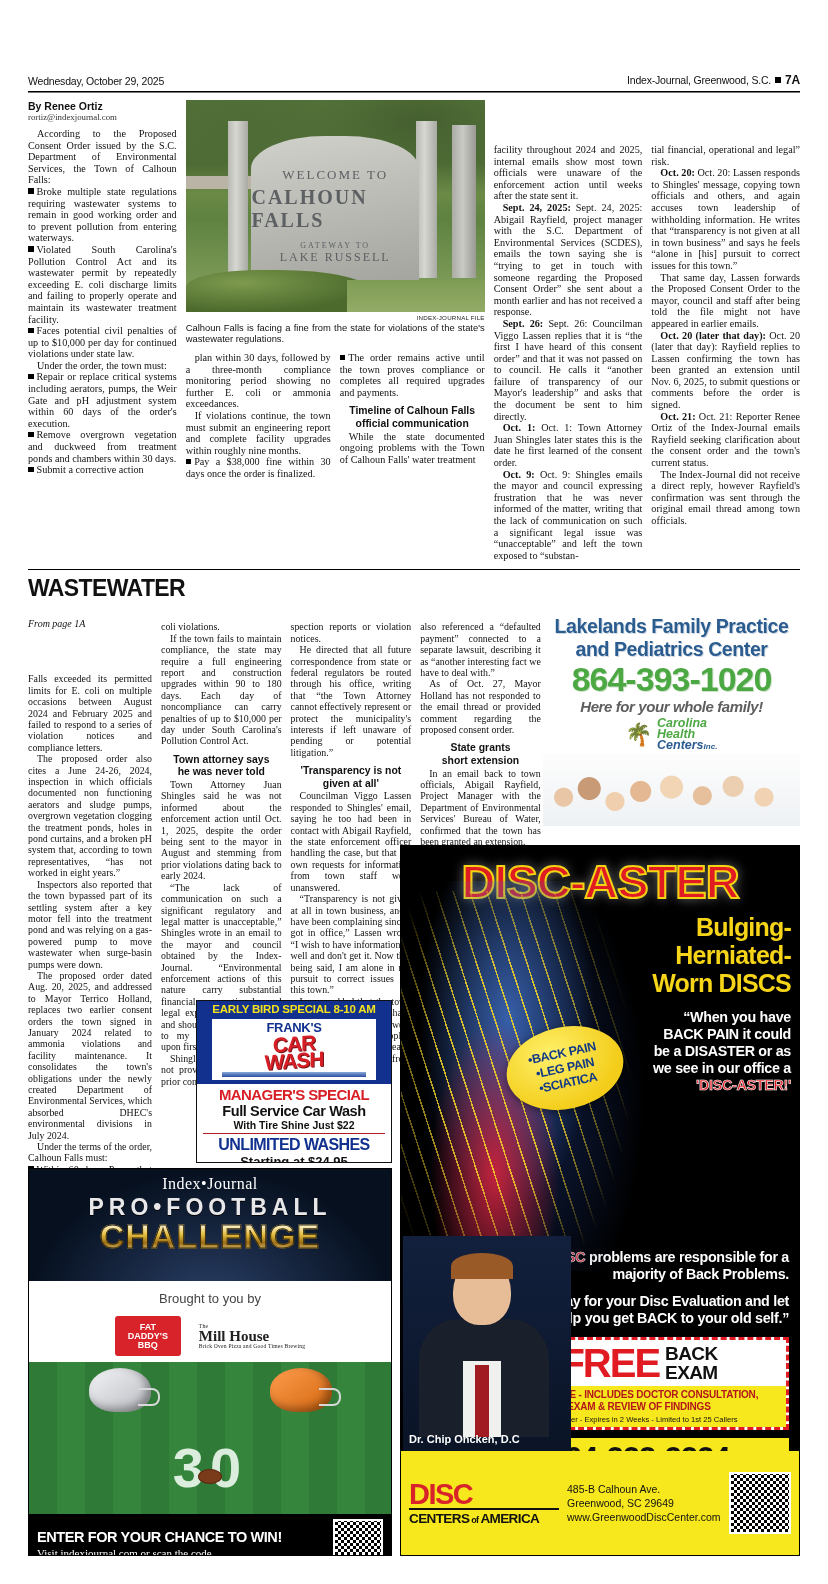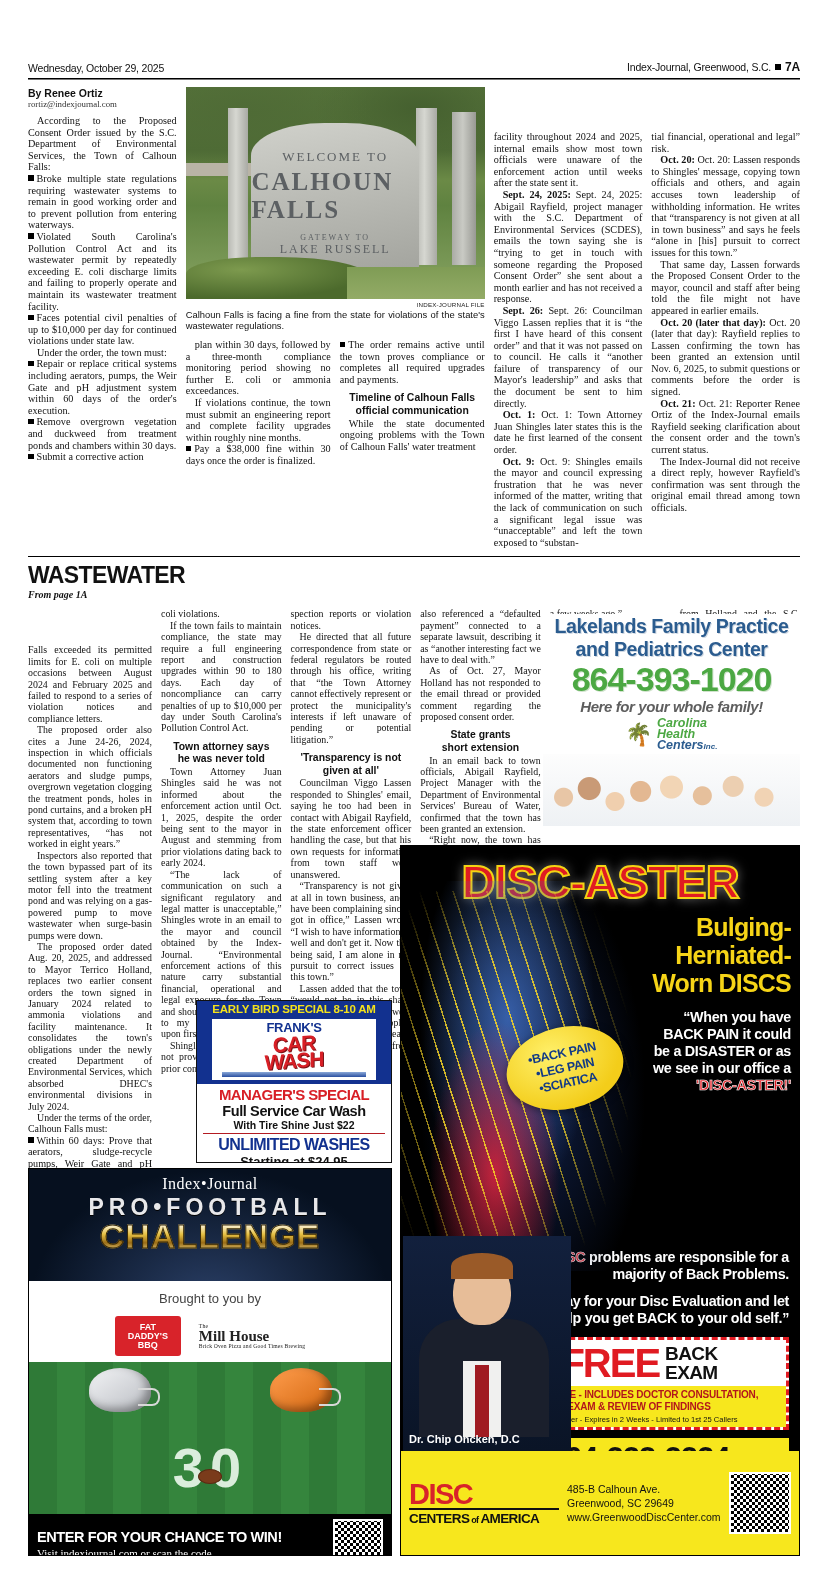--- a/index.html
+++ b/index.html
@@ -5,21 +5,21 @@
   * { box-sizing: border-box; }
   html, body { margin:0; padding:0; }
   body {
     width: 828px; height: 1584px;
     background:#fff;
     font-family: "Liberation Serif", serif;
     color:#111;
     overflow:hidden;
     position:relative;
   }
-  .page { width:828px; height:1272px; position:relative; padding:4px 28px; }
+  .page { width:828px; height:1272px; position:relative; padding:17px 28px; }
 
   
   .masthead { display:flex; justify-content:space-between; align-items:flex-end;
     font-family:"Liberation Sans", sans-serif; font-size:10.5px; letter-spacing:-0.2px;
     padding-top:56px; }
   .masthead .right { display:flex; align-items:center; gap:4px; }
   .masthead .sq { display:inline-block; width:6px; height:6px; background:#000; }
   .masthead .pg { font-weight:bold; font-size:12px; }
   .rule-thin { border-top:1px solid #000; margin-top:4px; }
 
@@ -64,42 +64,42 @@
   .photo .pillarFar { position:absolute; right:3%; top:12%; width:8%; height:72%;
     background:linear-gradient(90deg,#aaaba5,#c9cac4 45%,#989993); }
   .photo .stone {
     position:absolute; left:22%; top:17%; width:56%; height:70%;
     background:linear-gradient(170deg,#d0d1cb,#b5b6b0 60%,#a3a49e);
     border-radius:44% 44% 3% 3% / 22% 22% 2% 2%;
     display:flex; flex-direction:column; align-items:center; justify-content:center;
     font-family:"Liberation Serif", serif; color:#5c6063; letter-spacing:2px;
   }
   .photo .stone .l1 { font-size:13px; margin-top:12px; }
-  .photo .stone .l2 { font-size:25px; font-weight:bold; margin-top:3px;}
+  .photo .stone .l2 { font-size:20px; font-weight:bold; margin-top:3px;}
   .photo .stone .l3 { font-size:8px; margin-top:9px; }
   .photo .stone .l4 { font-size:12px; }
   .photo .shrub { position:absolute; left:0; bottom:0; width:62%; height:20%;
     background:radial-gradient(ellipse at 30% 30%, #7d9a4e, #4c6a2c 70%); border-radius:40% 50% 0 0;}
   .photo .grass { position:absolute; right:0; bottom:0; width:46%; height:15%;
     background:linear-gradient(#7f9c55,#93ab66); }
   .credit { font-family:"Liberation Sans", sans-serif; font-size:6.2px; text-align:right;
     letter-spacing:0.2px; margin-top:2px; color:#222; }
   .cutline { font-family:"Liberation Sans", sans-serif; font-size:9.4px; line-height:11px;
     text-align:justify; margin-top:1px; }
   .photo-sub { display:flex; gap:9px; margin-top:8px; }
   .photo-sub .col { width:145px; }
 
   
   .rule-heavy { border-top:1.6px solid #000; margin:8px 0 7px; }
 
   
   .jumphead { font-family:"Liberation Sans", sans-serif; font-weight:bold;
     font-size:23px; letter-spacing:-0.6px; line-height:1; }
   .jumpfrom { font-family:"Liberation Serif", serif; font-style:italic; font-size:10px;
-    margin-top:2px; margin-bottom:6px;font-weight:bold; }
+    margin-top:18px; margin-bottom:6px; }
 
   .lower-grid { display:flex; gap:9px; }
   .lcol { width:124px; }
   p.body.sm { font-size:9.9px; line-height:11.4px; }
   .contact-it { font-style:italic; font-size:9.9px; line-height:11.4px; text-indent:9px; margin:0; }
 
   
   .ad { position:absolute; }
 
   

